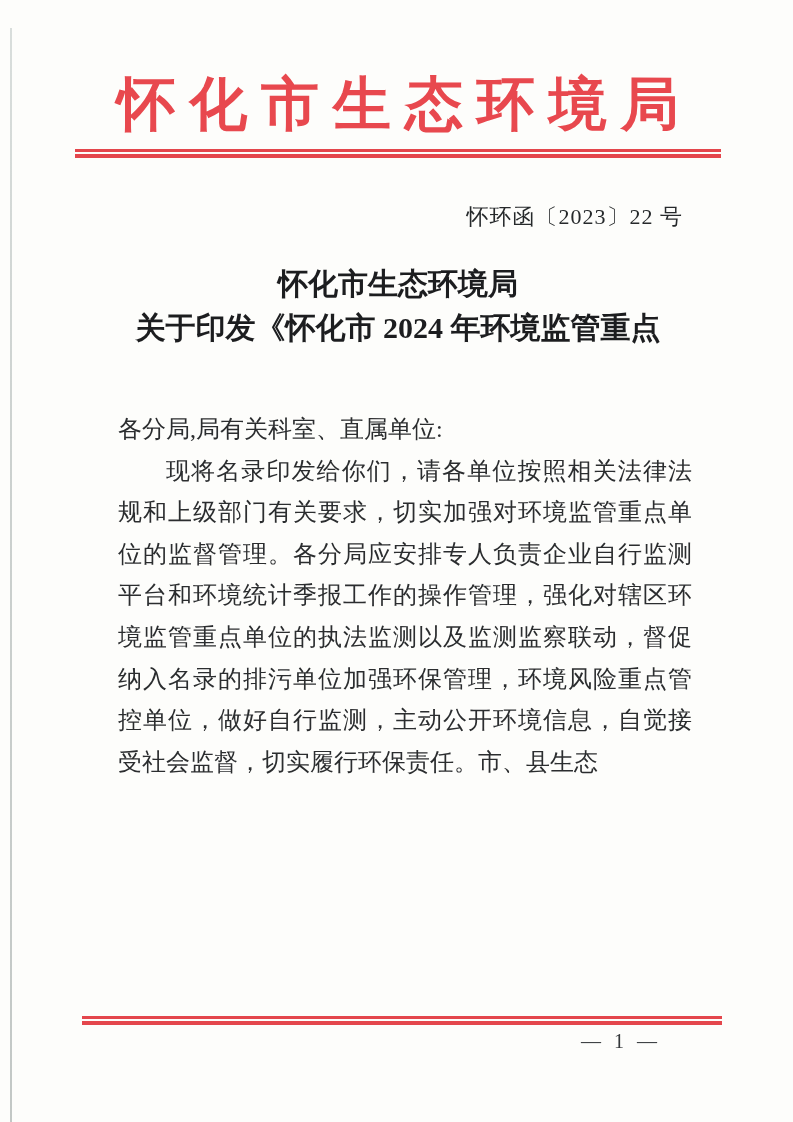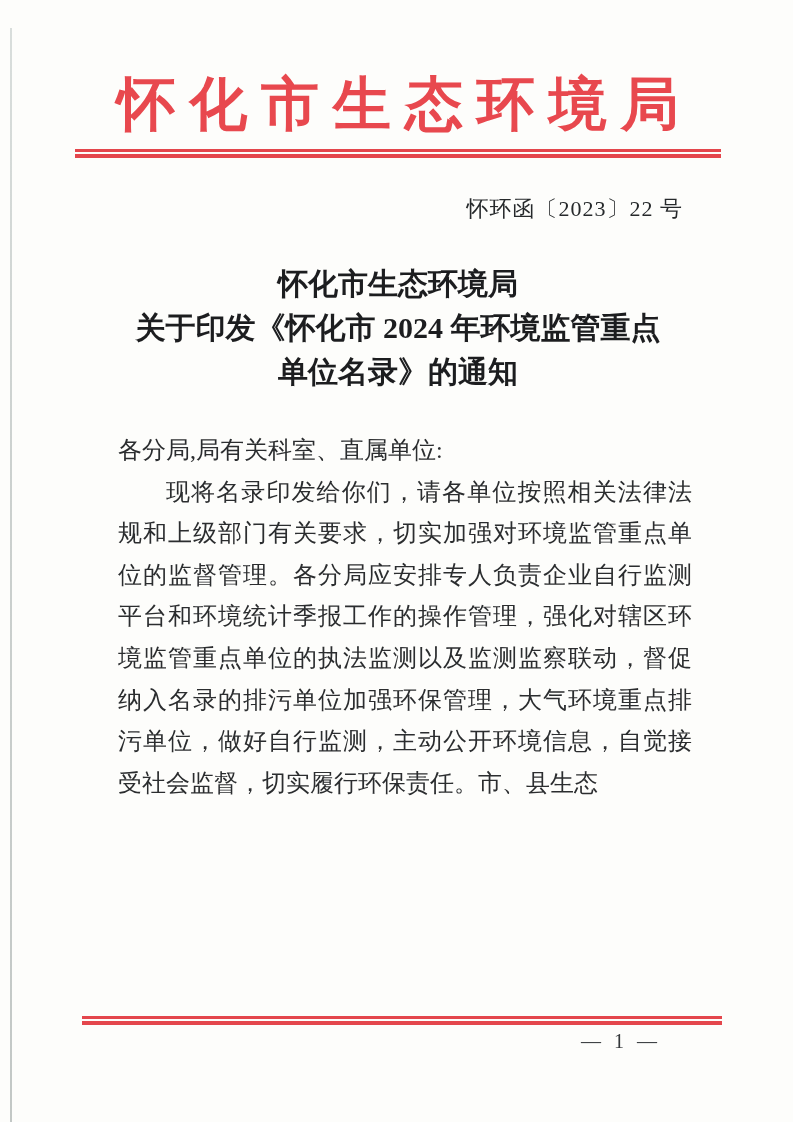--- a/index.html
+++ b/index.html
@@ -47,21 +47,21 @@
     width: 646px;
   }
   .red-rule .thin { height: 3px; background: #e4464c; }
   .red-rule .gap  { height: 2px; background: transparent; }
   .red-rule .thick{ height: 4px; background: #e4464c; }
   .red-rule-top { top: 149px; }
   .red-rule-bottom { top: 1016px; left: 82px; width: 640px; }
   
   .doc-number {
     position: absolute;
-    top: 194px;
+    top: 202px;
     right: 110px;
     font-size: 22px;
     line-height: 30px;
     color: #26292b;
     letter-spacing: 1px;
     white-space: nowrap;
   }
   
   .notice-title {
     position: absolute;
@@ -71,21 +71,21 @@
     text-align: center;
     font-weight: 700;
     font-size: 30px;
     line-height: 44px;
     color: #1c1d1f;
   }
   .notice-title .title-line { display: block; }
   
   .body-text {
     position: absolute;
-    top: 430px;
+    top: 409px;
     left: 118px;
     width: 574px;
     font-size: 24px;
     line-height: 41.6px;
     color: #2b2d2f;
     text-align: justify;
     text-justify: inter-ideograph;
   }
   .body-text p { margin: 0; }
   .body-text p.salutation { text-indent: 0; }
@@ -116,26 +116,25 @@
     <div class="thin"></div>
     <div class="gap"></div>
     <div class="thick"></div>
   </div>
 
   <div class="doc-number">怀环函〔2023〕22 号</div>
 
   <div class="notice-title">
     <span class="title-line">怀化市生态环境局</span>
     <span class="title-line">关于印发《怀化市 2024 年环境监管重点</span>
-    <span class="title-line">单位名录》的通知</span>
   </div>
 
   <div class="body-text">
     <p class="salutation">各分局,局有关科室、直属单位:</p>
-    <p class="indent">现将名录印发给你们，请各单位按照相关法律法规和上级部门有关要求，切实加强对环境监管重点单位的监督管理。各分局应安排专人负责企业自行监测平台和环境统计季报工作的操作管理，强化对辖区环境监管重点单位的执法监测以及监测监察联动，督促纳入名录的排污单位加强环保管理，大气环境重点排污单位，做好自行监测，主动公开环境信息，自觉接受社会监督，切实履行环保责任。市、县生态</p>
+    <p class="indent">现将名录印发给你们，请各单位按照相关法律法规和上级部门有关要求，切实加强对环境监管重点单位的监督管理。各分局应安排专人负责企业自行监测平台和环境统计季报工作的操作管理，强化对辖区环境监管重点单位的执法监测以及监测监察联动，督促纳入名录的排污单位加强环保管理，环境风险重点管控单位，做好自行监测，主动公开环境信息，自觉接受社会监督，切实履行环保责任。市、县生态</p>
   </div>
 
   <div class="red-rule red-rule-bottom">
     <div class="thin"></div>
     <div class="gap"></div>
     <div class="thick"></div>
   </div>
 
   <div class="page-number">— 1 —</div>
 

